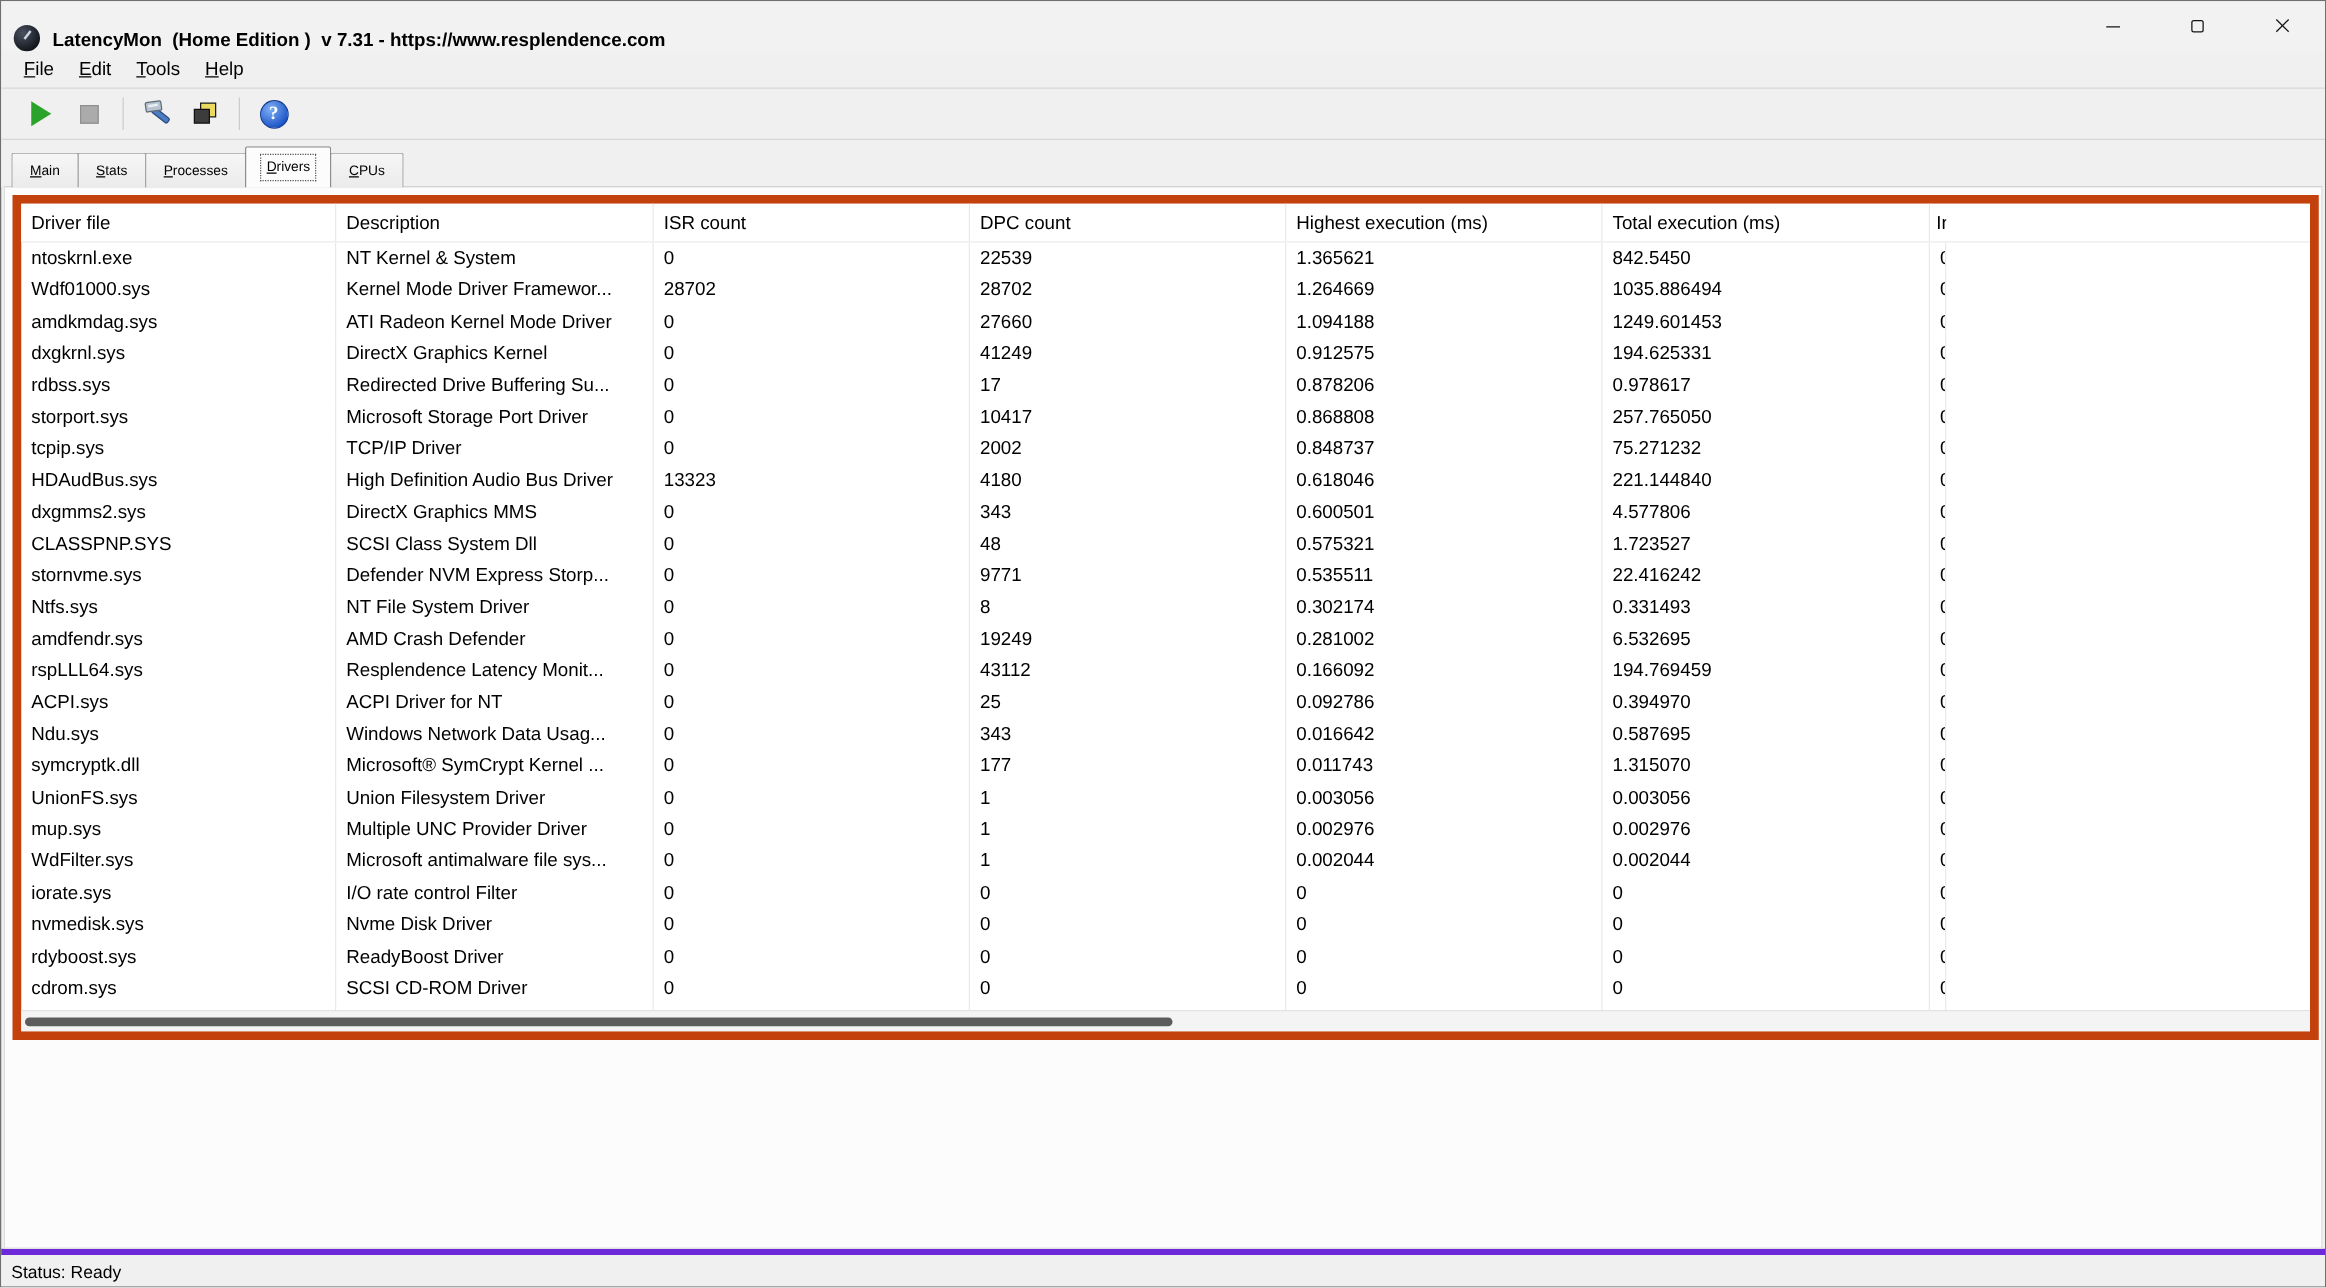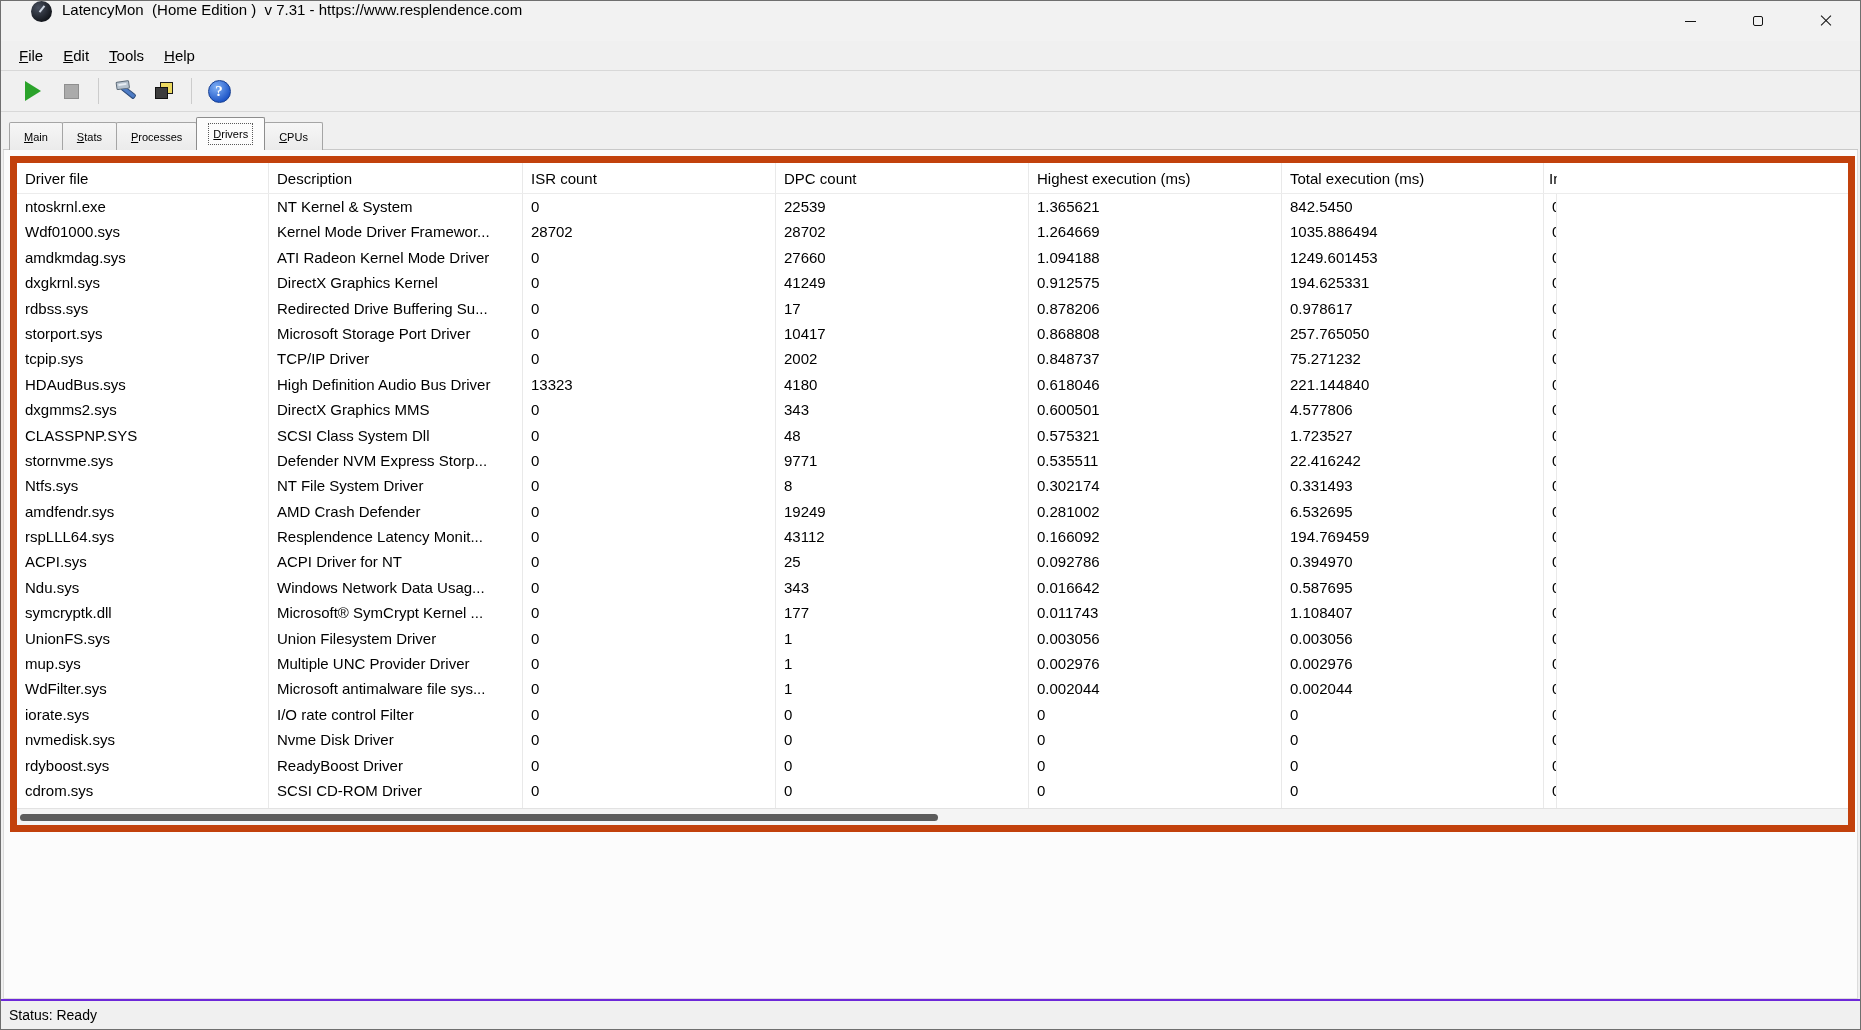--- a/index.html
+++ b/index.html
@@ -7,21 +7,21 @@
   body {
     font-family:"Liberation Sans", sans-serif;
     color:#000; background:#fff; overflow:hidden; position:relative;
   }
   .window {
     position:absolute; inset:0; border:1px solid #6f6f6f;
     display:flex; flex-direction:column; background:#f0f0f0;
   }
 
   
-  .titlebar { height:40px; background:#f2f2f2; display:flex; align-items:flex-start; padding-left:30px; position:relative; flex:none; }
+  .titlebar { height:40px; background:#f2f2f2; display:flex; align-items:flex-end; padding-left:10px; position:relative; flex:none;font-weight:bold; }
   .app-icon { width:21px; height:21px; border-radius:50%; background:radial-gradient(circle at 35% 32%, #4a5160, #14171d 72%); margin-right:10px; position:relative; flex:none; }
   .app-icon::after { content:""; position:absolute; left:10px; top:4px; width:2px; height:8px; background:#cdd5e1; transform:rotate(38deg); }
   .title-text { font-size:15px; white-space:pre; }
   .win-controls { position:absolute; right:0; top:0; height:100%; display:flex; }
   .win-btn { width:68px; height:100%; display:flex; align-items:center; justify-content:center; background:transparent; border:none; cursor:default; }
   .glyph-min { width:11px; height:1px; background:#141414; }
   .glyph-max { width:10px; height:10px; border:1px solid #141414; border-radius:2px; }
   .glyph-close { position:relative; width:12px; height:12px; }
   .glyph-close::before, .glyph-close::after { content:""; position:absolute; left:-1px; top:5px; width:14px; height:1px; background:#141414; }
   .glyph-close::before { transform:rotate(45deg); }
@@ -64,21 +64,21 @@
   .c0{width:252px;} .c1{width:254px;} .c2{width:253px;} .c3{width:253px;} .c4{width:253px;} .c5{width:262px;}
   .c6{width:13px; border-right:none; padding-left:5px; overflow:hidden;}
   .lv-body { flex:1; overflow:hidden; }
   .tr { display:flex; height:25.4px; }
   .td { font-size:15px; line-height:25.4px; padding-left:8px; border-right:1px solid #e9e9e9;
         white-space:nowrap; overflow:hidden; flex:none; }
   .lv-hscroll { height:17px; flex:none; border-top:1px solid #e2e2e2; background:#f4f4f4; position:relative; }
   .lv-thumb { position:absolute; left:3px; top:5px; width:918px; height:7px; background:#5c5c5c; border-radius:3.5px; }
 
   
-  .statusbar { height:30px; flex:none; background:#f0f0f0; border-top:2px solid #6d28d9;
+  .statusbar { height:30px; flex:none; background:#f0f0f0; border-top:5px solid #6d28d9;
                display:flex; align-items:center; padding-left:8px; font-size:14px; }
 </style>
 </head>
 <body>
 
 <div class="window">
 
   <div class="titlebar">
     <div class="app-icon"></div>
     <span class="title-text">LatencyMon  (Home Edition )  v 7.31 - https://www.resplendence.com</span>
@@ -329,21 +329,21 @@
             <div class="td c5">0.587695</div>
             <div class="td c6">0</div>
           </div>
 
           <div class="tr">
             <div class="td c0">symcryptk.dll</div>
             <div class="td c1">Microsoft® SymCrypt Kernel ...</div>
             <div class="td c2">0</div>
             <div class="td c3">177</div>
             <div class="td c4">0.011743</div>
-            <div class="td c5">1.108407</div>
+            <div class="td c5">1.315070</div>
             <div class="td c6">0</div>
           </div>
 
           <div class="tr">
             <div class="td c0">UnionFS.sys</div>
             <div class="td c1">Union Filesystem Driver</div>
             <div class="td c2">0</div>
             <div class="td c3">1</div>
             <div class="td c4">0.003056</div>
             <div class="td c5">0.003056</div>

